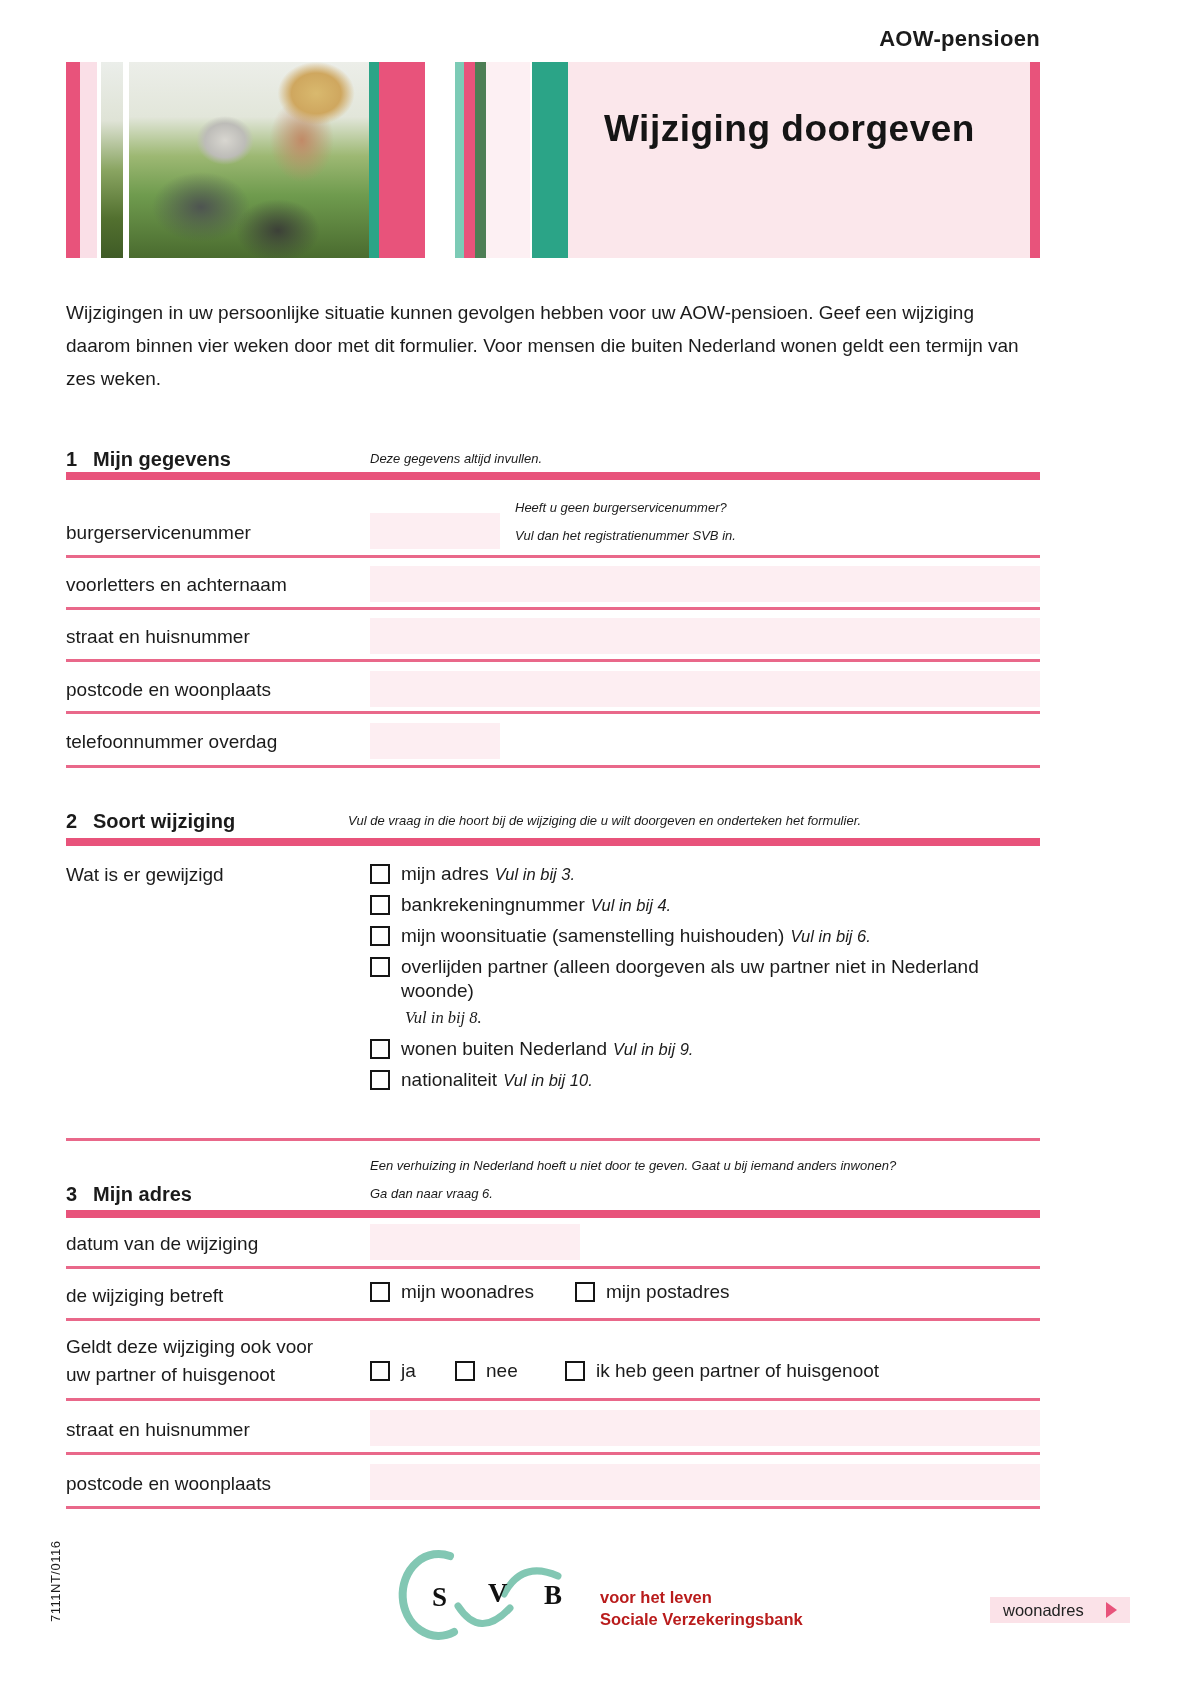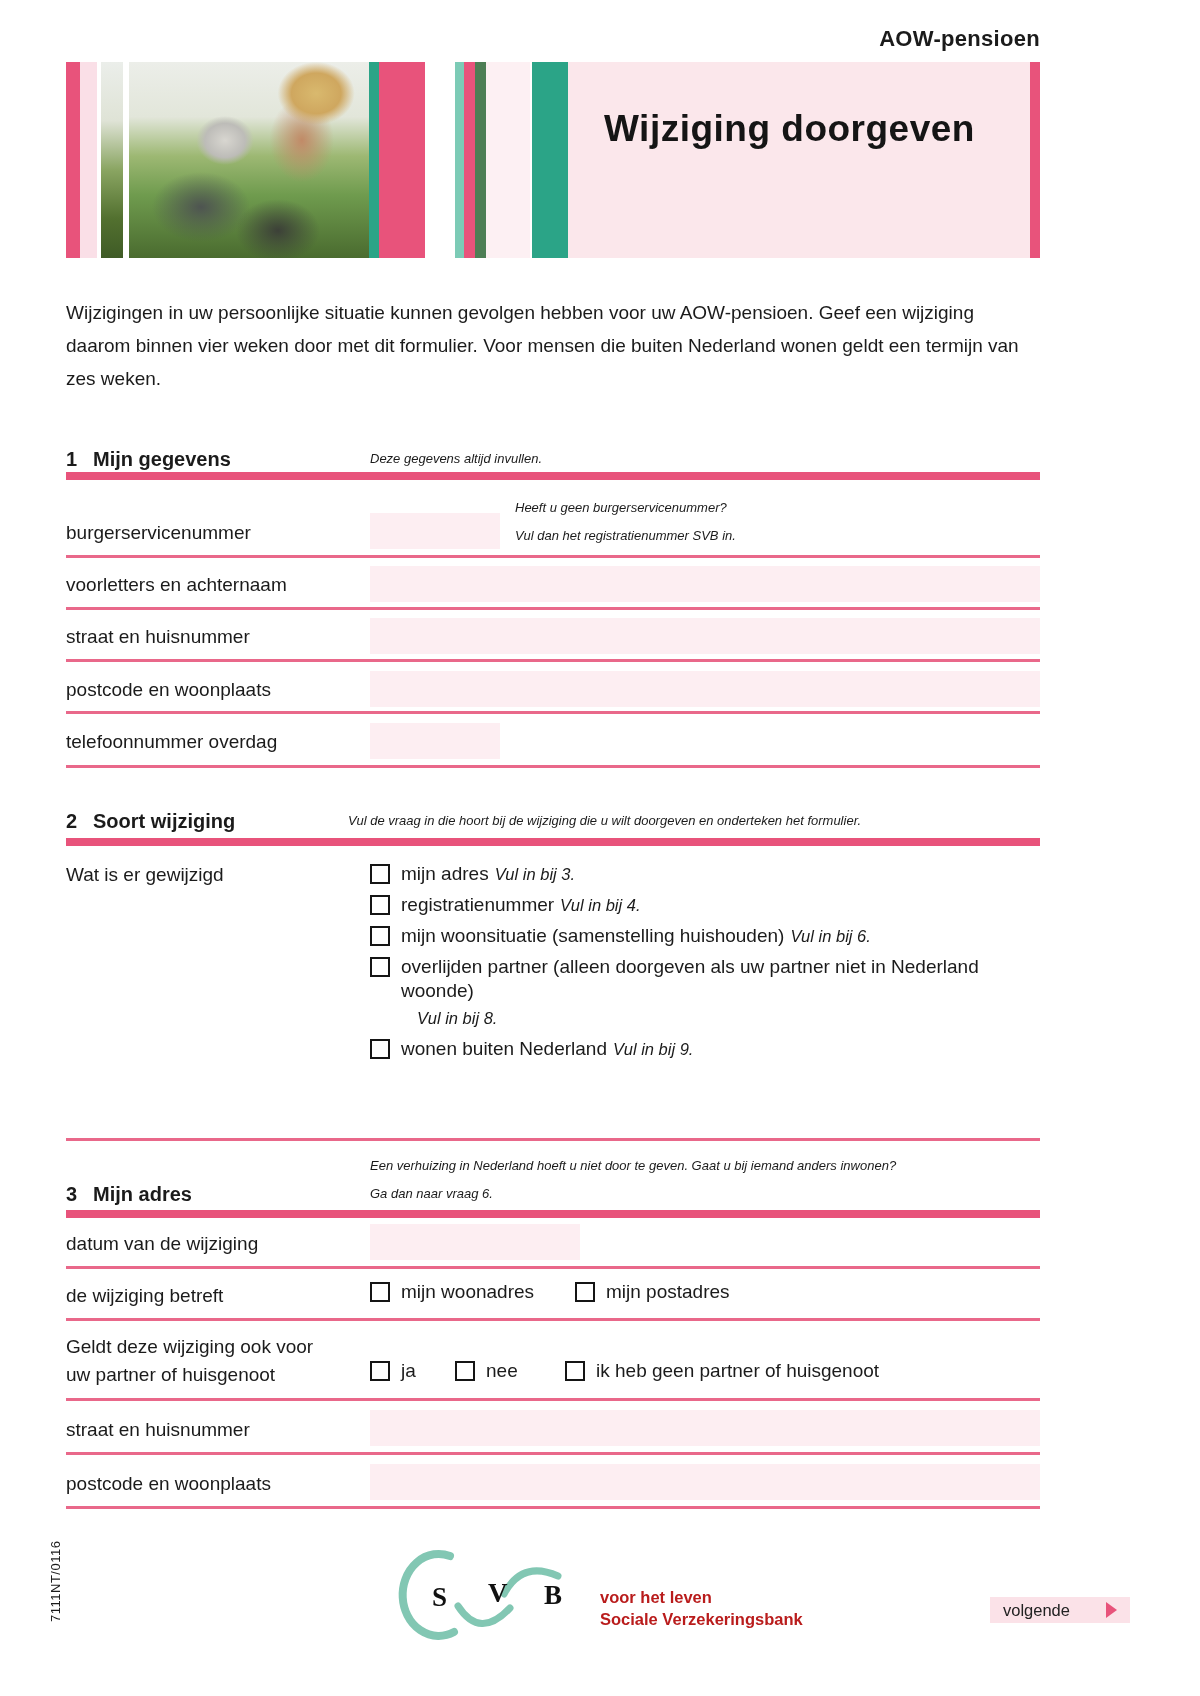--- a/index.html
+++ b/index.html
@@ -36,21 +36,21 @@
   .sep{position:absolute;left:66px;width:974px;height:3px;background:var(--separator-pink);}
   .lbl{position:absolute;left:66px;font-size:19px;}
   .box{position:absolute;background:var(--field-pink);height:36px;}
   .cb{display:inline-block;width:16px;height:16px;border:2px solid #151515;background:#fff;
       flex:0 0 auto;vertical-align:-2px;}
   
   .opt-list{position:absolute;left:370px;top:862px;width:676px;}
   .opt{display:flex;align-items:flex-start;margin-bottom:7px;font-size:19px;line-height:24px;}
   .opt .cb{margin-top:2px;margin-right:11px;}
   .ref{font-style:italic;font-size:16.5px;margin-left:6px;}
-  .opt.wrap .ref{display:block;margin-left:16px;margin-top:3px;}
+  .opt.wrap .ref{display:block;margin-left:4px;margin-top:3px;font-family:Liberation Serif, serif;}
   
   .cbrow{position:absolute;display:flex;align-items:center;font-size:19px;}
   .cbrow .cb{margin-right:11px;}
   
   .form-code{position:absolute;left:48px;top:1622px;transform:rotate(-90deg);transform-origin:0 0;
     font-size:13px;letter-spacing:.5px;white-space:nowrap;}
   .logo{position:absolute;left:388px;top:1548px;width:200px;height:100px;}
   .logo svg{position:absolute;left:0;top:0;}
   .logo .lt{position:absolute;font-family:"Liberation Serif",serif;font-weight:bold;font-size:27px;color:#111;}
   .tag{position:absolute;left:600px;font-size:16.5px;font-weight:bold;color:#b91c1c;}
@@ -126,33 +126,37 @@
 
   <div class="lbl" style="top:864px">Wat is er gewijzigd</div>
 
   <div class="opt-list">
     <div class="opt">
       <span class="cb"></span>
       <span><span>mijn adres</span><span class="ref">Vul in bij 3.</span></span>
     </div>
     <div class="opt">
       <span class="cb"></span>
-      <span><span>registratienummer</span><span class="ref">Vul in bij 4.</span></span>
+      <span><span>bankrekeningnummer</span><span class="ref">Vul in bij 4.</span></span>
     </div>
     <div class="opt">
       <span class="cb"></span>
       <span><span>mijn woonsituatie (samenstelling huishouden)</span><span class="ref">Vul in bij 6.</span></span>
     </div>
     <div class="opt wrap">
       <span class="cb"></span>
       <span><span>overlijden partner (alleen doorgeven als uw partner niet in Nederland woonde)</span><span class="ref">Vul in bij 8.</span></span>
     </div>
     <div class="opt">
       <span class="cb"></span>
       <span><span>wonen buiten Nederland</span><span class="ref">Vul in bij 9.</span></span>
+    </div>
+    <div class="opt">
+      <span class="cb"></span>
+      <span><span>nationaliteit</span><span class="ref">Vul in bij 10.</span></span>
     </div>
   </div>
   <div class="sep" style="top:1138px"></div>
 
   <div class="note-i" style="left:370px;top:1158px">Een verhuizing in Nederland hoeft u niet door te geven. Gaat u bij iemand anders inwonen?</div>
   <div class="sec-num" style="top:1183px">3</div>
   <div class="sec-title" style="top:1183px">Mijn adres</div>
   <div class="note-i" style="left:370px;top:1186px">Ga dan naar vraag 6.</div>
   <div class="rule" style="top:1210px"></div>
 
@@ -204,17 +208,17 @@
       <path d="M116 46 Q134 12 170 28" fill="none" stroke="var(--logo-teal)" stroke-width="7" stroke-linecap="round"></path>
     </svg>
     <span class="lt" style="left:44px;top:34px">S</span>
     <span class="lt" style="left:100px;top:30px">V</span>
     <span class="lt" style="left:156px;top:32px">B</span>
   </div>
   <div class="tag" style="top:1588px">voor het leven</div>
   <div class="tag" style="top:1610px">Sociale Verzekeringsbank</div>
 
   <div class="next-btn">
-    <span class="txt">volgende</span>
+    <span class="txt">woonadres</span>
     <span class="tri"></span>
   </div>
 
 </div>
 
 </body></html>

